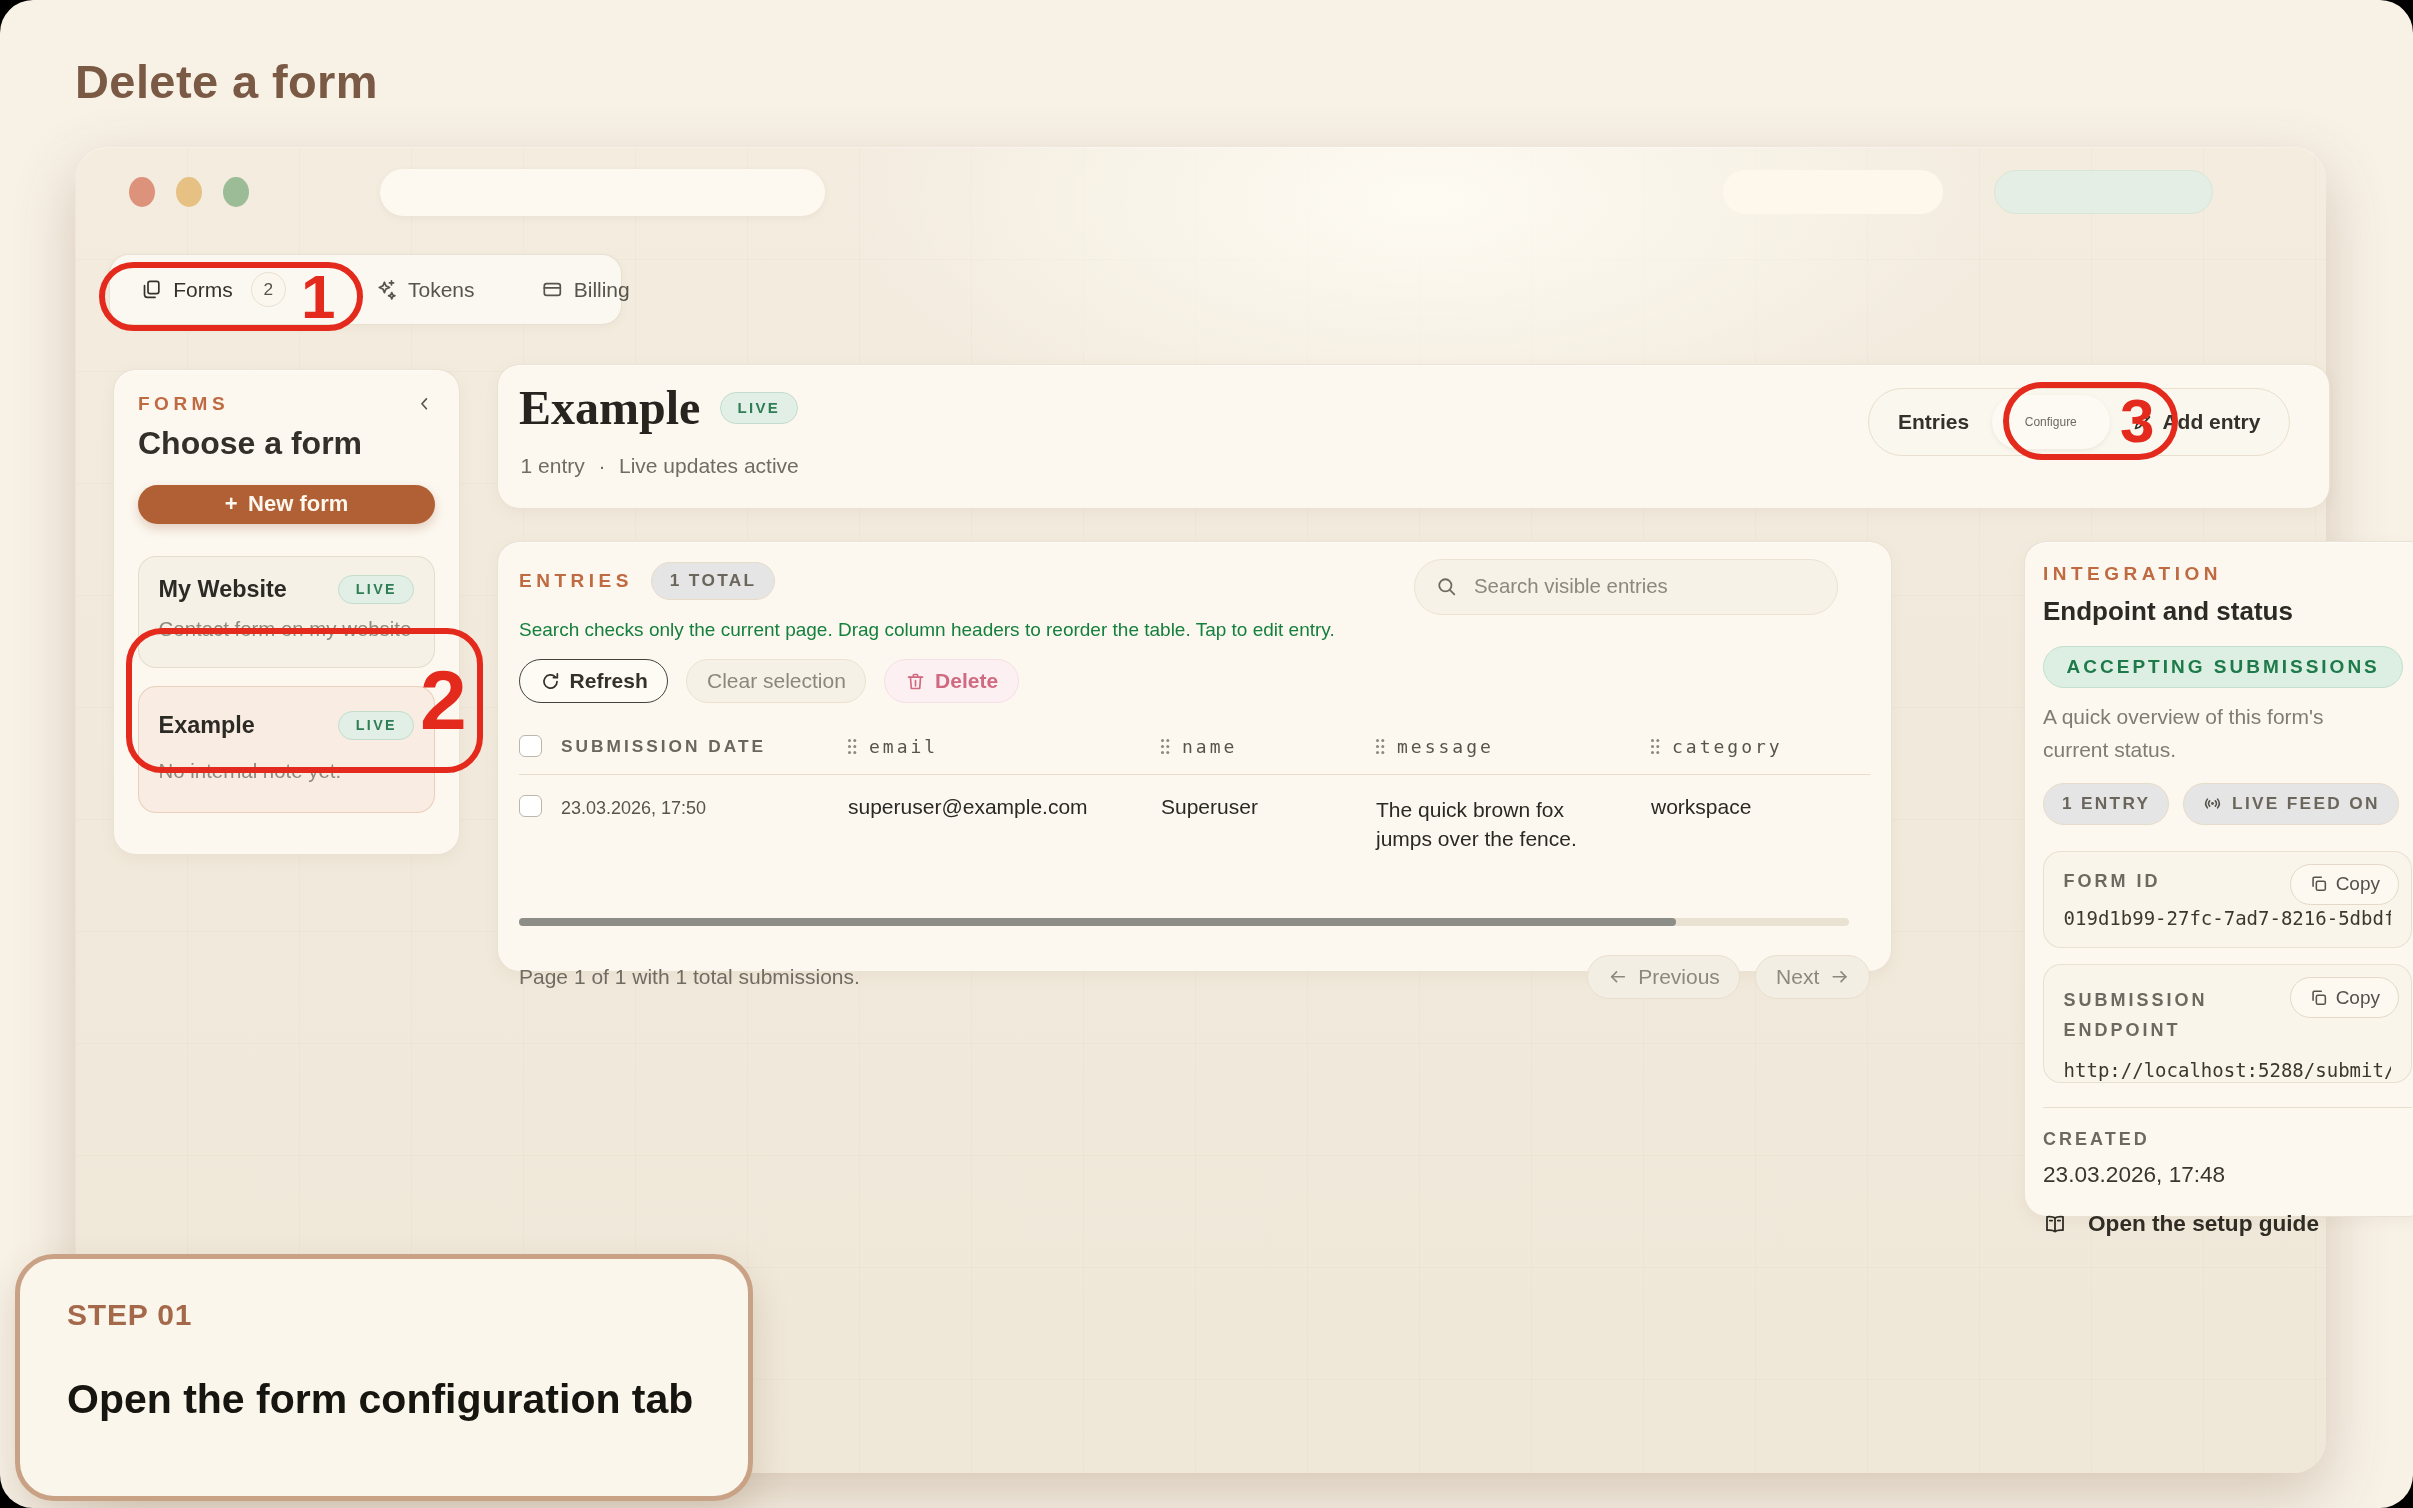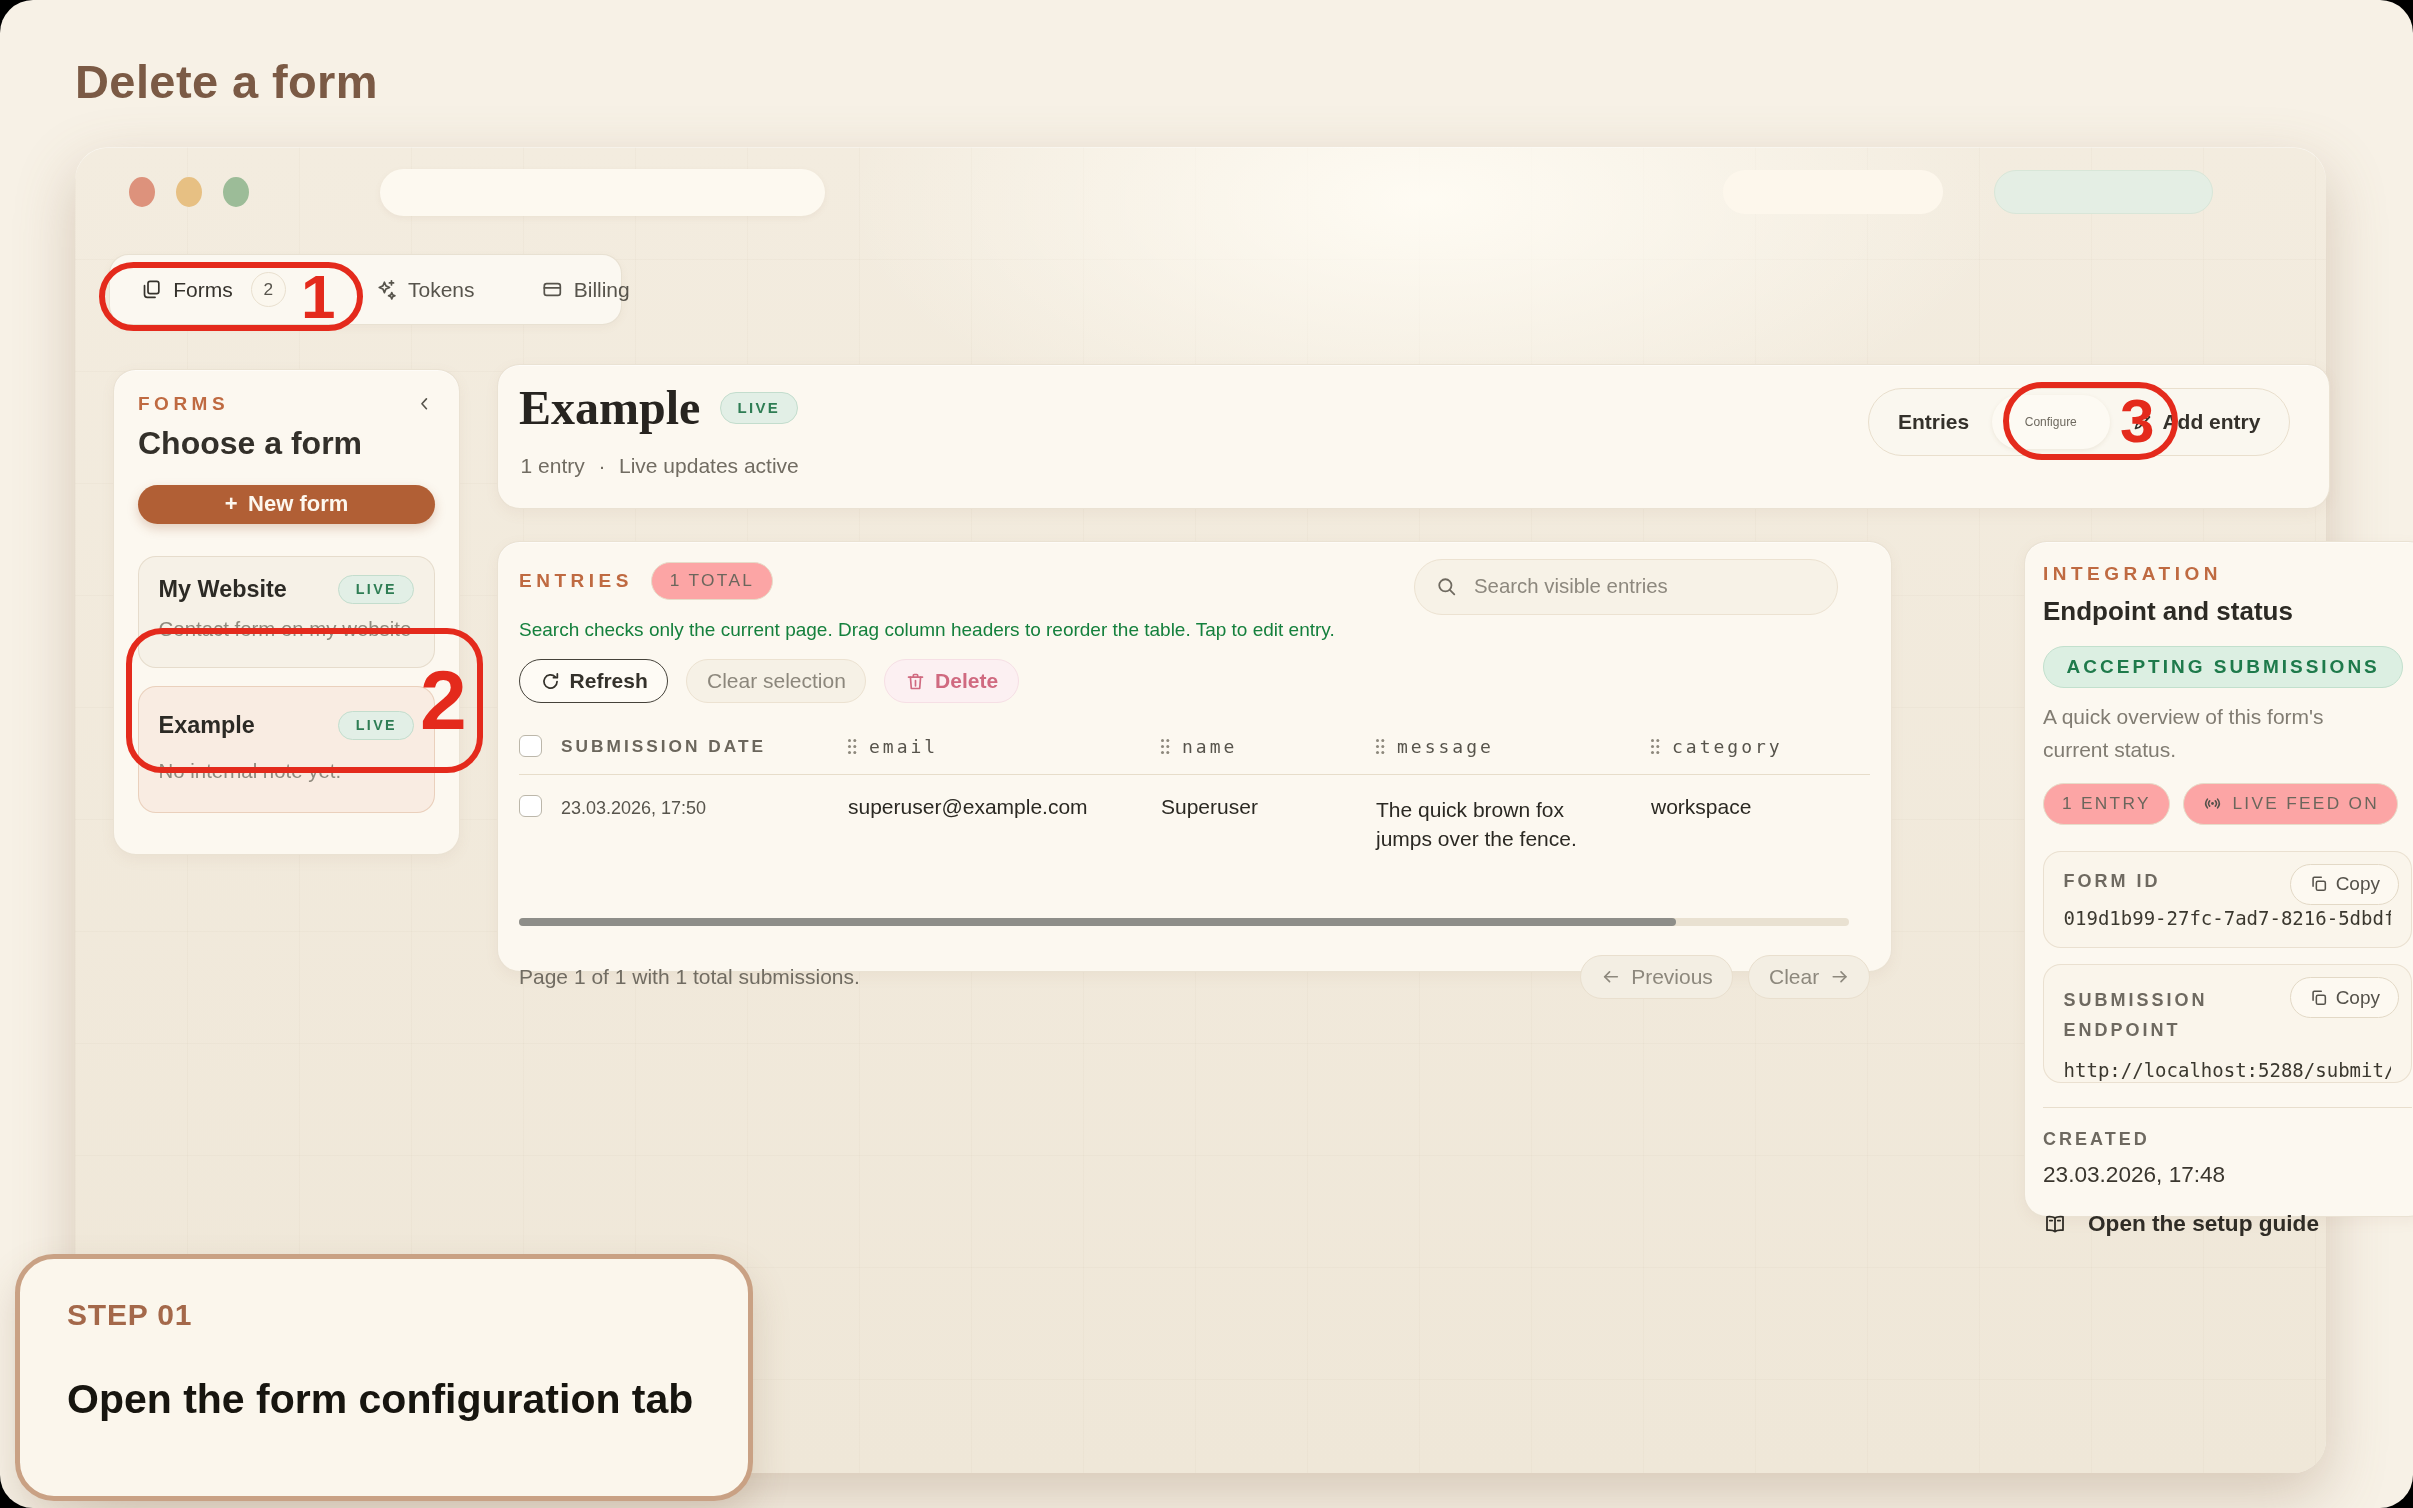--- a/index.html
+++ b/index.html
@@ -53,22 +53,22 @@
   .form-card .fc-note { margin-top:10.6px; font-size:20.4px; line-height:30px; color:#8f897d; }
 
   .serif-title { font-family:"Liberation Serif", serif; font-size:48px; font-weight:700; color:#272420; }
 
   .seg { position:absolute; right:39px; top:22.6px; height:68px; display:flex; align-items:center; background:rgba(250,246,238,0.7);
     border:1.5px solid #e9dfcd; border-radius:753px; padding:0 6px; }
   .seg .seg-item { padding:0 22.6px; font-size:21px; color:#34312b; font-weight:600; display:flex; align-items:center; gap:9px; }
   .seg .seg-mid { background:#fdfaf3; border-radius:753px; height:54px; display:flex; align-items:center; padding:0 33px;
     color:#6f6a60; font-weight:400; box-shadow:0 1.5px 4.5px rgba(150,120,85,0.12); }
 
-  .pill-badge { display:inline-flex; align-items:center; height:38px; padding:0 18px; border-radius:753px; background:#fca5a5;
-    border:1.5px solid #e7dcc9; color:#6b665c; font-size:17.3px; font-weight:400; letter-spacing:2.3px; }
+  .pill-badge { display:inline-flex; align-items:center; height:38px; padding:0 18px; border-radius:753px; background:#e5e5e5;
+    border:1.5px solid #e7dcc9; color:#6b665c; font-size:17.3px; font-weight:700; letter-spacing:2.3px; }
 
   .toolbtn { display:inline-flex; align-items:center; gap:9px; height:44px; padding:0 19.6px; border-radius:753px; font-size:21px; cursor:pointer; }
   .toolbtn.primary { background:#fefbf5; border:1.5px solid #45423a; color:#34312b; font-weight:600; }
   .toolbtn.ghost { background:#f6f1e6; border:1.5px solid #ece2d1; color:#8c877c; }
   .toolbtn.danger { background:#fcf0f2; border:1.5px solid #f6dfe5; color:#d06a80; font-weight:600; }
 
   .search-wrap { position:absolute; right:53px; top:16.6px; width:424px; height:56px; }
   .search-wrap input { width:100%; height:100%; border-radius:753px; background:#f7f2e7; border:1.5px solid #ece2d1;
     padding:0 22.6px 0 59px; font-size:20.4px; color:#3a372f; outline:none; font-family:"Liberation Sans", sans-serif; }
   .search-wrap input::placeholder { color:#8d887e; }
@@ -305,21 +305,21 @@
           <span class="pg-btn">
             <span class="icon">
               <svg width="19.6" height="19.6" viewBox="0 0 24 24" fill="none" stroke="#8d887d" stroke-width="2" stroke-linecap="round" stroke-linejoin="round">
                   <path d="M20 12H4.5"></path>
                   <path d="M10.5 6l-6 6 6 6"></path>
                 </svg>
             </span>
             <span>Previous</span>
           </span>
           <span class="pg-btn">
-            <span>Clear</span>
+            <span>Next</span>
             <span class="icon">
               <svg width="19.6" height="19.6" viewBox="0 0 24 24" fill="none" stroke="#8d887d" stroke-width="2" stroke-linecap="round" stroke-linejoin="round">
                   <path d="M4 12h15.5"></path>
                   <path d="M13.5 6l6 6-6 6"></path>
                 </svg>
             </span>
           </span>
         </span>
       </div>
     </div>

